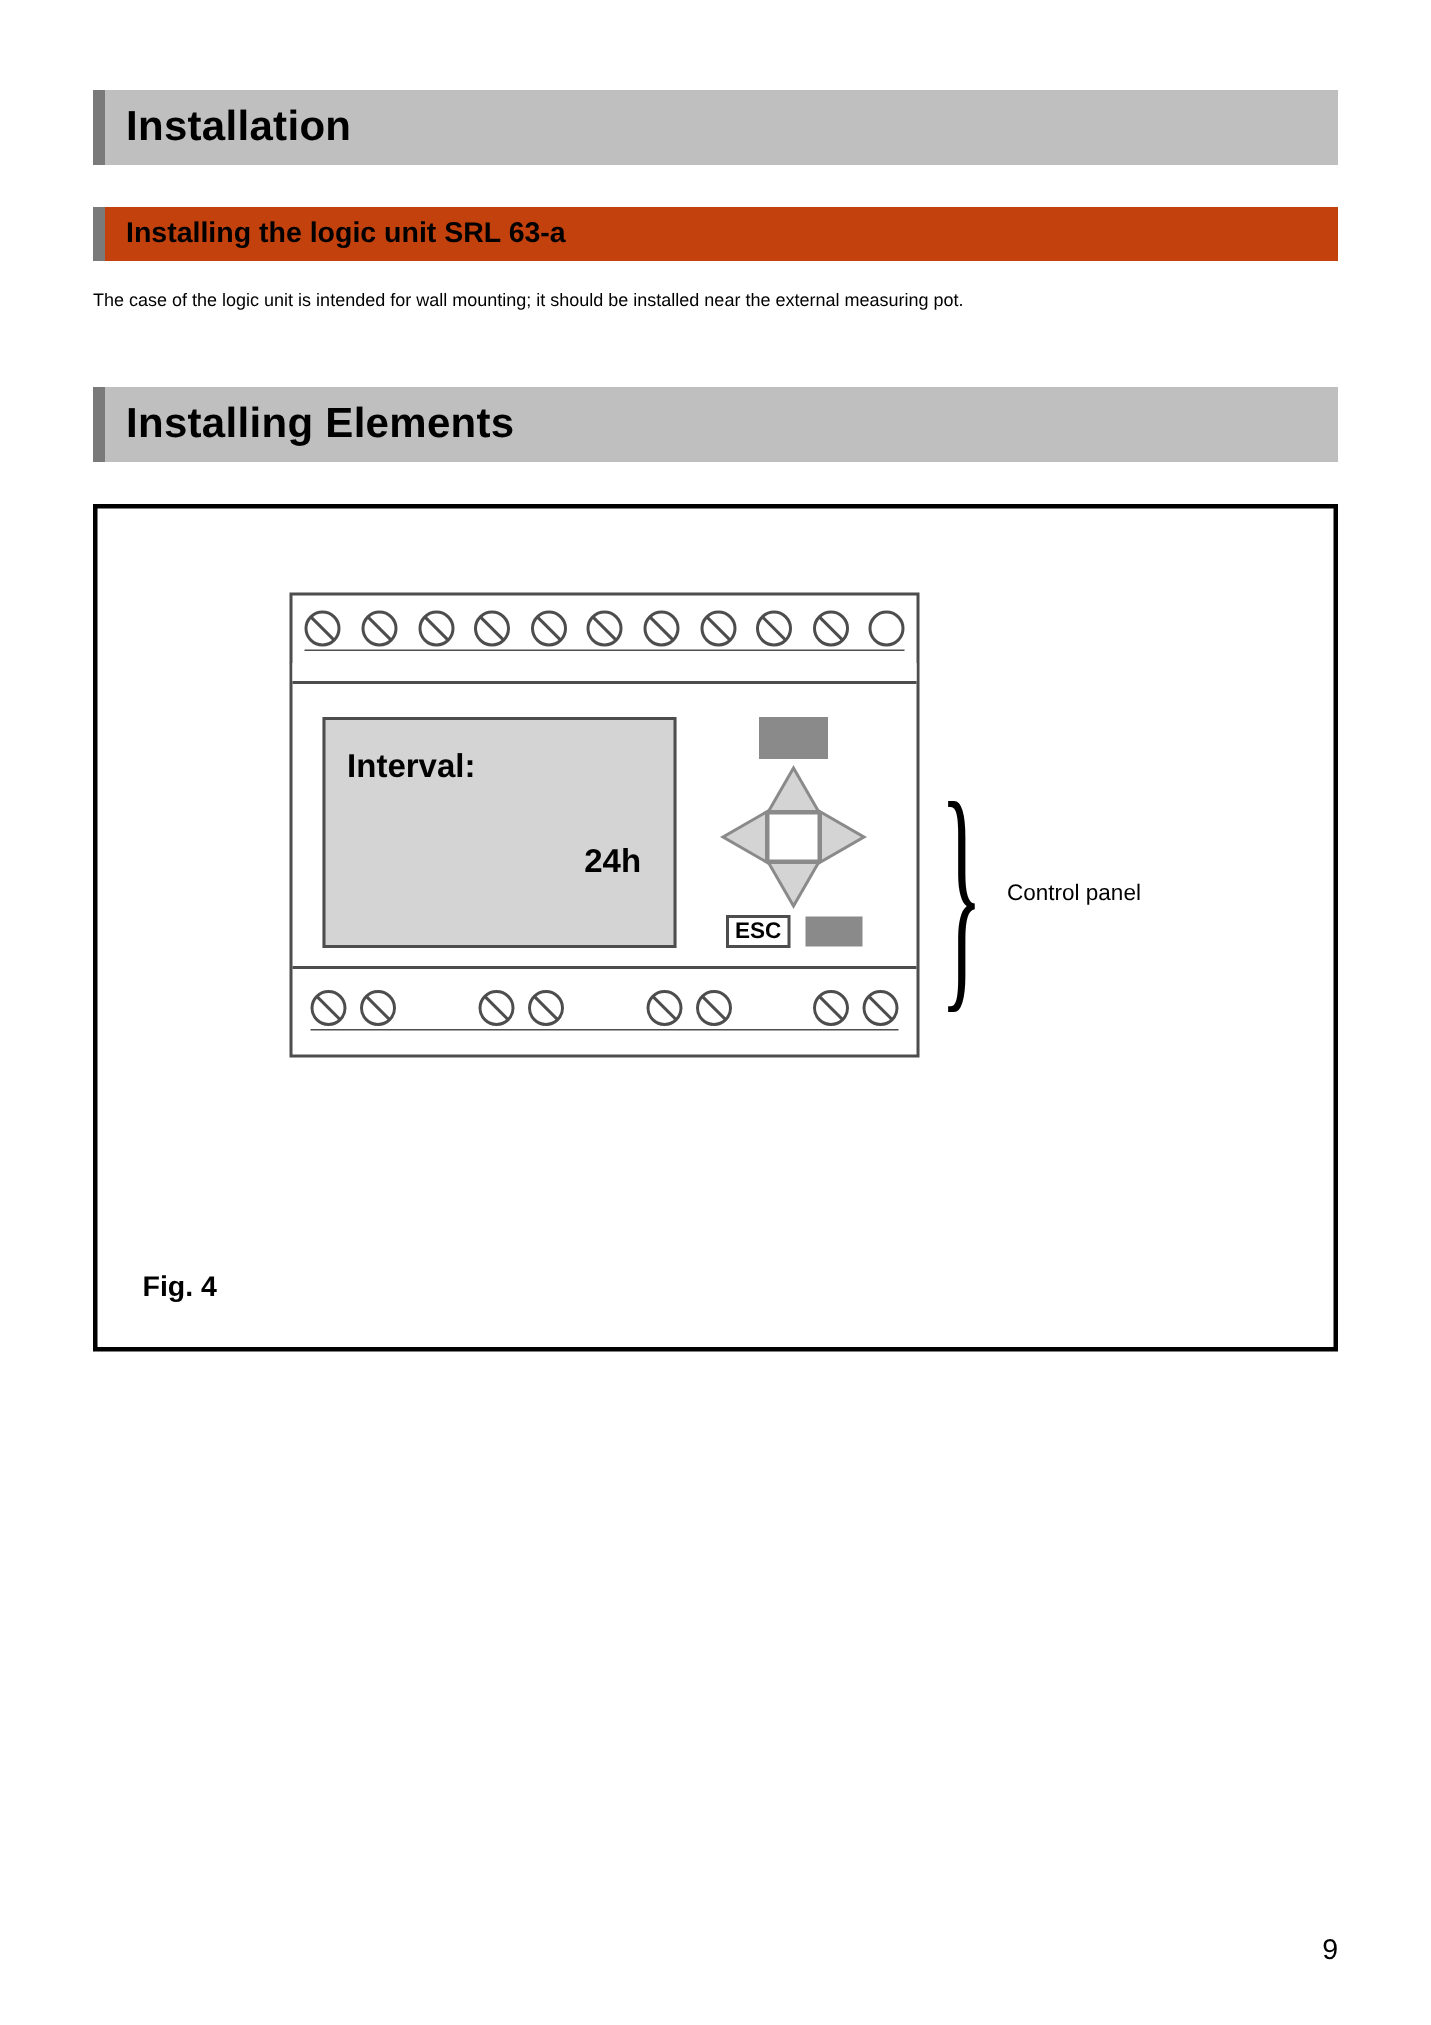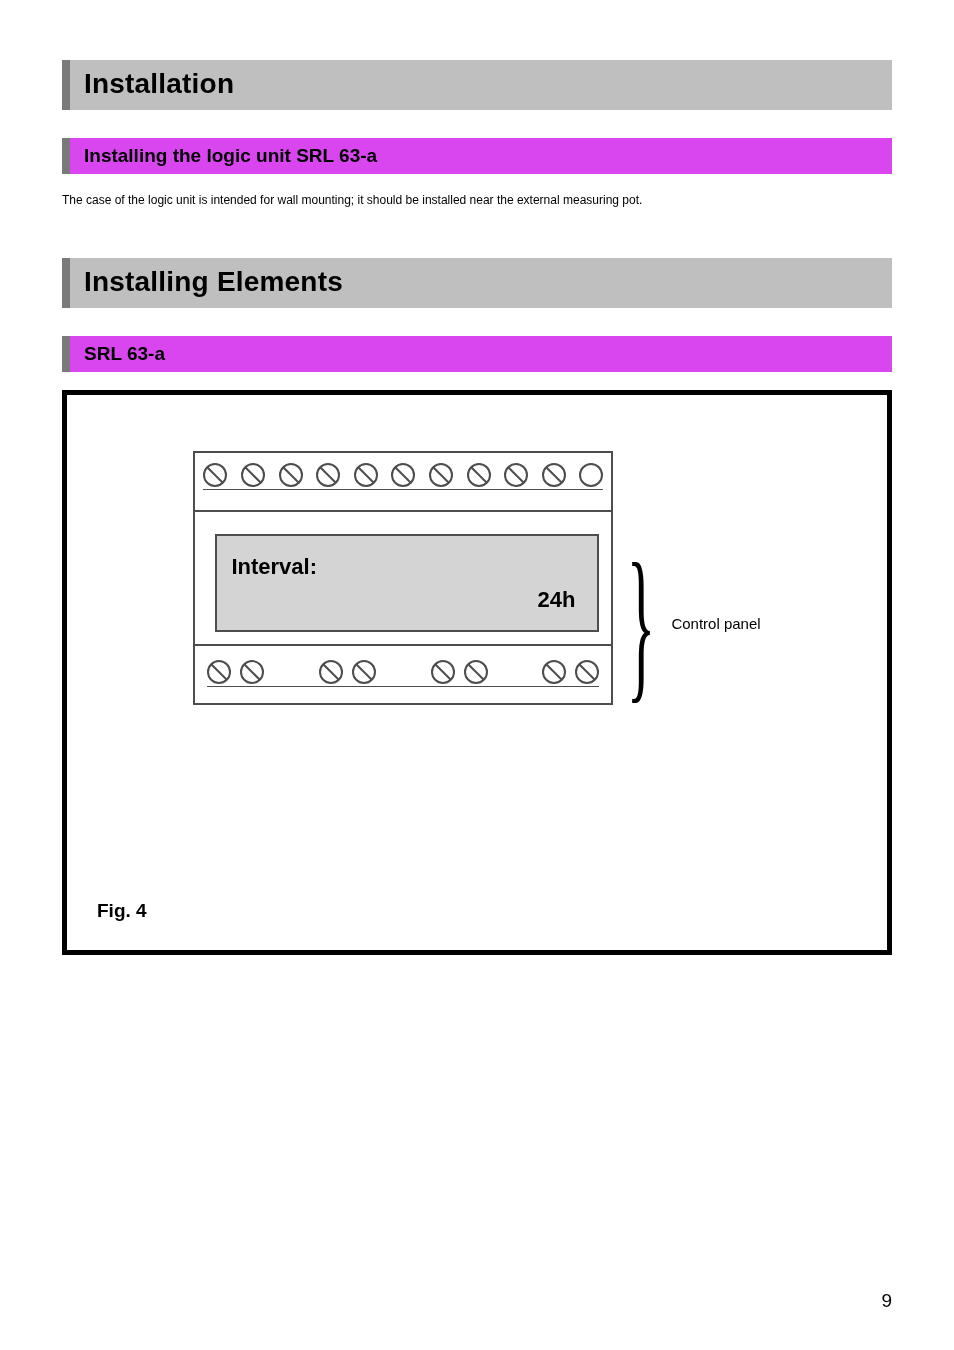--- a/index.html
+++ b/index.html
@@ -11,39 +11,39 @@
     border-left: 8px solid #7a7a7a;
     padding: 8px 14px 10px 14px;
     font-size: 28px;
     font-weight: bold;
     letter-spacing: 0.2px;
     margin-bottom: 28px;
     font-family: "Arial Narrow", Arial, sans-serif;
     font-stretch: condensed;
   }
   .section-h2 {
-    background: #d946ef;
+    background: #c2410c;
     border-left: 8px solid #7a7a7a;
     padding: 7px 14px 7px 14px;
     font-size: 19px;
     font-weight: bold;
     margin-bottom: 18px;
     font-family: "Arial Narrow", Arial, sans-serif;
     font-stretch: condensed;
   }
   .body-text {
     font-size: 12px;
     line-height: 1.35;
     font-family: "Arial Narrow", Arial, sans-serif;
     font-stretch: condensed;
     margin-bottom: 50px;
   }
 
   .figure-frame {
-    border: 5px solid #000000;
+    border: 3px solid #000000;
     padding: 56px 26px 24px 26px;
     position: relative;
     height: 565px;
   }
   .device-row { display: flex; align-items: center; justify-content: center; gap: 14px; }
 
   .device {
     width: 420px;
     border: 2px solid #4d4d4d;
     background: #fff;
@@ -92,21 +92,21 @@
     flex: 1;
     background: #d4d4d4;
     border: 2px solid #4d4d4d;
     padding: 14px 14px 14px 14px;
     font-family: "Arial Narrow", Arial, sans-serif;
     font-stretch: condensed;
     font-weight: bold;
     font-size: 22px;
     line-height: 1.5;
   }
-  .screen .val { text-align: right; width: 100%; padding-right: 8px; }
+  .screen .val { text-align: right; width: 100%; padding-right: 8px; margin-top: 30px; }
 
   .controls {
     width: 140px;
     display: flex;
     flex-direction: column;
     align-items: center;
     justify-content: space-between;
     padding: 0 0 0 0;
   }
   .ctrl-top-btn {
@@ -244,21 +244,20 @@
 <div class="page">
 
   <div class="section-h1">Installation</div>
 
   <div class="section-h2">Installing the logic unit SRL 63-a</div>
 
   <p class="body-text">The case of the logic unit is intended for wall mounting; it should be installed near the external measuring pot.</p>
 
   <div class="section-h1">Installing Elements</div>
 
-  <div class="section-h2">SRL 63-a</div>
 
   <div class="figure-frame">
     <div class="device-row">
       <div class="device">
 
         <div class="top-row">
           <div class="top-row-inner">
             <span class="term"></span>
             <span class="term"></span>
             <span class="term"></span>
@@ -271,20 +270,33 @@
             <span class="term"></span>
             <span class="term empty"></span>
           </div>
         </div>
 
         <div class="mid">
           <div class="screen">
             <div>Interval:</div>
             <div class="val">24h</div>
           </div>
+          <div class="controls">
+            <div class="ctrl-top-btn"></div>
+            <div class="dpad">
+              <div class="tri up"></div>
+              <div class="tri left"></div>
+              <div class="tri right"></div>
+              <div class="tri down"></div>
+            </div>
+            <div class="bottom-ctrls">
+              <div class="esc-btn">ESC</div>
+              <div class="sq-btn"></div>
+            </div>
+          </div>
         </div>
 
         <div class="bot-row">
           <div class="bot-row-inner">
             <div class="term-pair">
               <span class="term"></span>
               <span class="term"></span>
             </div>
             <div class="term-pair">
               <span class="term"></span>

